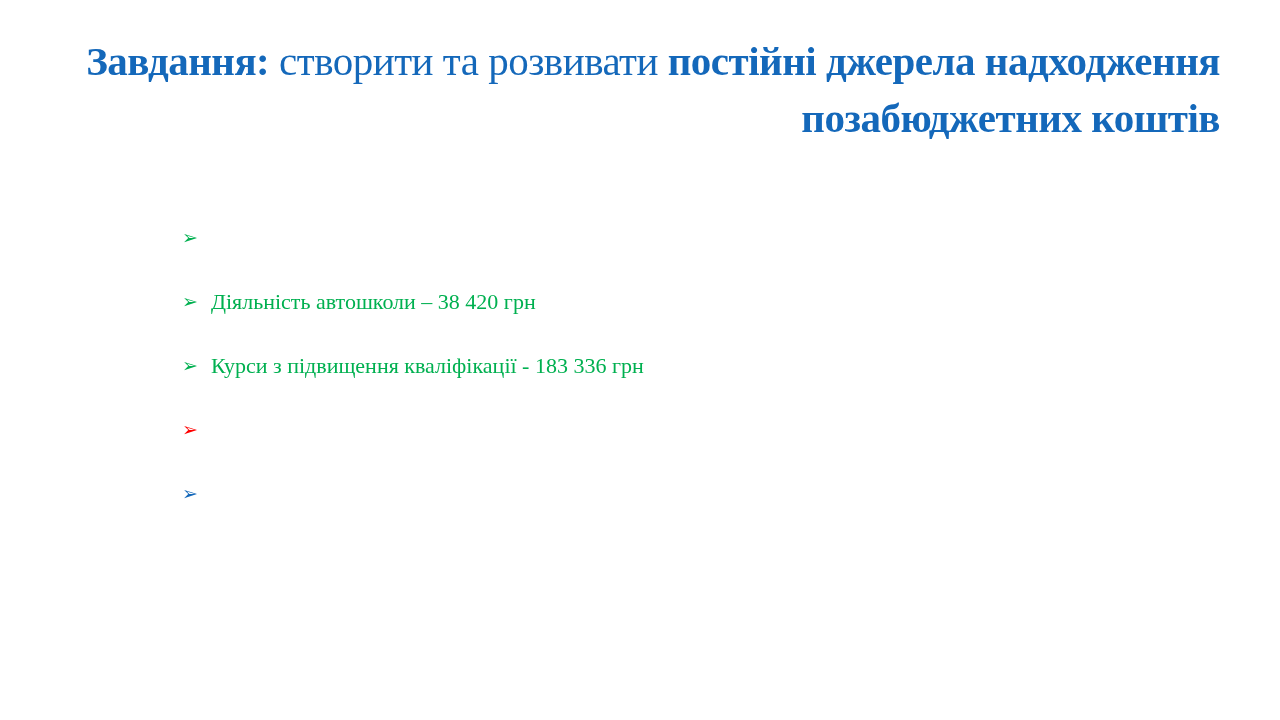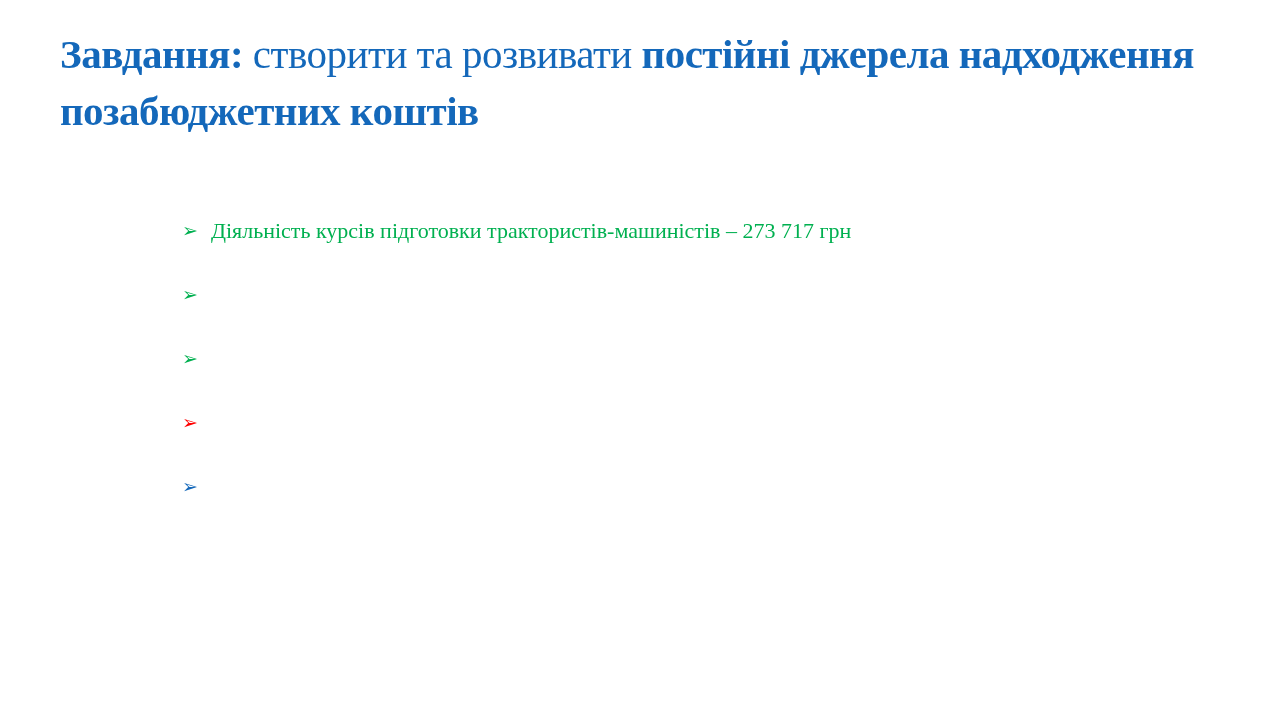--- a/index.html
+++ b/index.html
@@ -10,23 +10,23 @@
     overflow: hidden;
     font-family: "Liberation Serif", "DejaVu Serif", serif;
   }
   .slide {
     position: relative;
     width: 1280px;
     height: 720px;
     background: #ffffff;
   }
   .slide-title {
-    margin: 26px auto 0 auto;
+    margin: 33px auto 0 auto;
     width: 1160px;
-    text-align: left;
+    text-align: right;
     font-size: 41px;
     line-height: 1.38;
     letter-spacing: -0.5px;
     color: #1468BA;
   }
   .slide-title .seg-bold { font-weight: bold; }
   .slide-title .seg-regular { font-weight: normal; }
   .bullet-list {
     margin-top: 78px;
     margin-left: 182px;
@@ -55,29 +55,30 @@
 <div class="slide">
 
   <h1 class="slide-title" style="color: rgb(20, 104, 186);">
     <span class="seg-bold">Завдання: </span><span class="seg-regular">створити та розвивати </span><span class="seg-bold">постійні джерела надходження позабюджетних коштів</span>
   </h1>
 
   <ul class="bullet-list">
 
     <li class="bullet-item" style="color: rgb(0, 176, 80);">
       <span class="bullet-arrow">➢</span>
-      <span>Діяльність курсів підготовки трактористів-машиністів – 273 717 грн</span>
     </li>
 
     <li class="bullet-item" style="color: rgb(0, 176, 80);">
       <span class="bullet-arrow">➢</span>
+      <span>Діяльність автошколи – 38 420 грн</span>
     </li>
 
     <li class="bullet-item" style="color: rgb(0, 176, 80);">
       <span class="bullet-arrow">➢</span>
+      <span>Курси з підвищення кваліфікації -  183 336 грн</span>
     </li>
 
     <li class="bullet-item" style="color: rgb(255, 0, 0);">
       <span class="bullet-arrow">➢</span>
     </li>
 
     <li class="bullet-item" style="color: rgb(20, 104, 186);">
       <span class="bullet-arrow">➢</span>
     </li>
 

